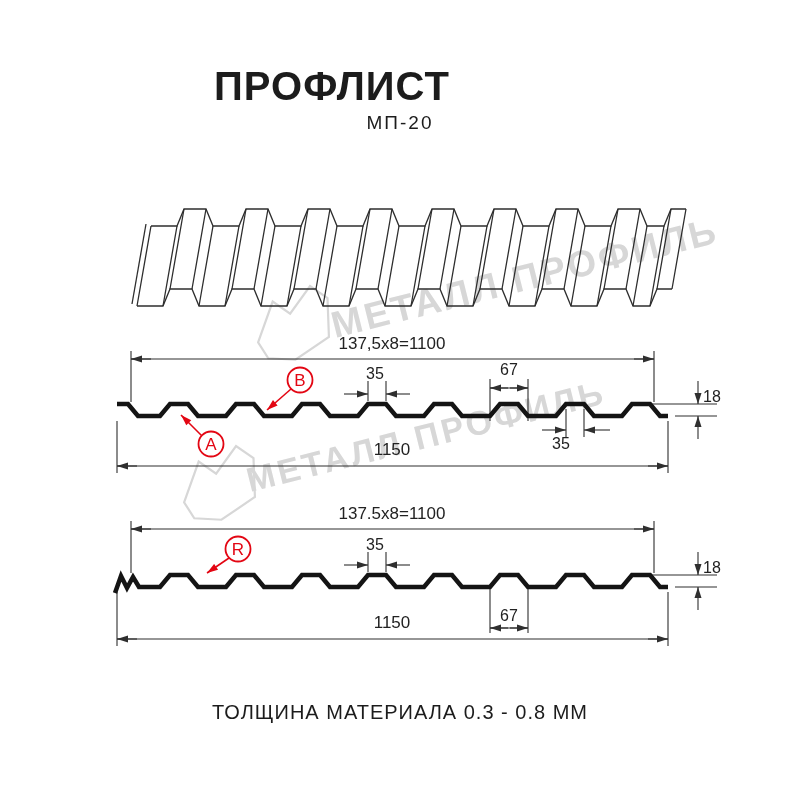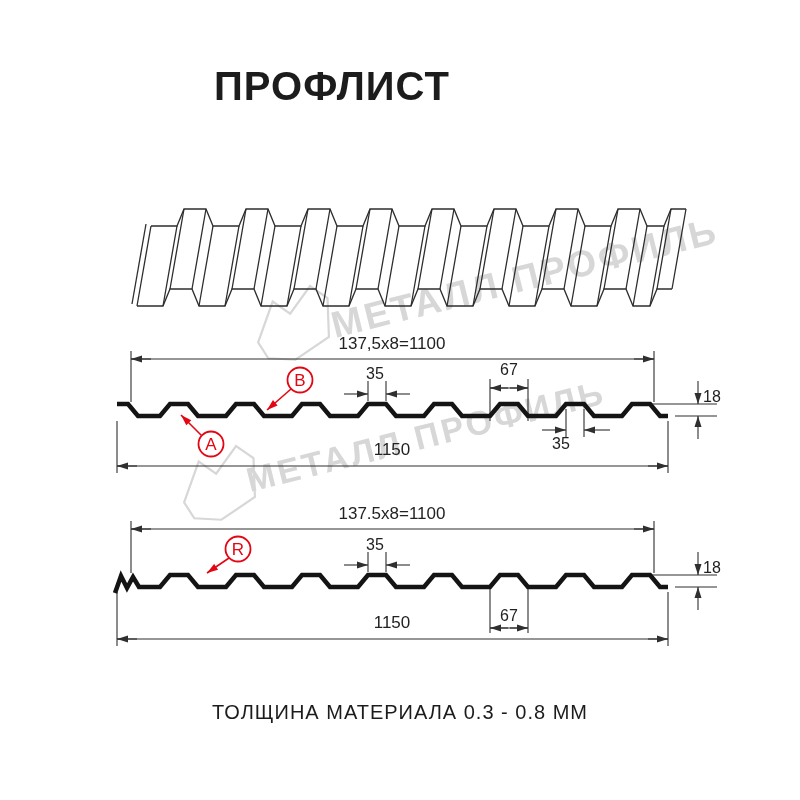--- a/index.html
+++ b/index.html
@@ -24,20 +24,21 @@
   .red{stroke:#e30613;stroke-width:1.6;fill:none;}
   .redcirc{stroke:#e30613;stroke-width:1.8;fill:#ffffff;}
   .wmshape{stroke:#d7d7d7;stroke-width:2.2;fill:none;}
 </style>
 </head>
 <body>
 
 <div class="page">
 
   <div class="title">ПРОФЛИСТ</div>
+  <div class="subtitle">МП-20</div>
 
   <svg class="drawing" width="800" height="560" viewBox="0 140 800 560">
     <defs>
       <marker id="ah" markerUnits="userSpaceOnUse" markerWidth="12" markerHeight="8" refX="11.5" refY="4" orient="auto">
         <path d="M0.5,0.5 L11.5,4 L0.5,7.5 Z" fill="#2f2f2f"></path>
       </marker>
       <marker id="ahr" markerUnits="userSpaceOnUse" markerWidth="12" markerHeight="8" refX="11.5" refY="4" orient="auto">
         <path d="M0.5,0.5 L11.5,4 L0.5,7.5 Z" fill="#e30613"></path>
       </marker>
     </defs>

